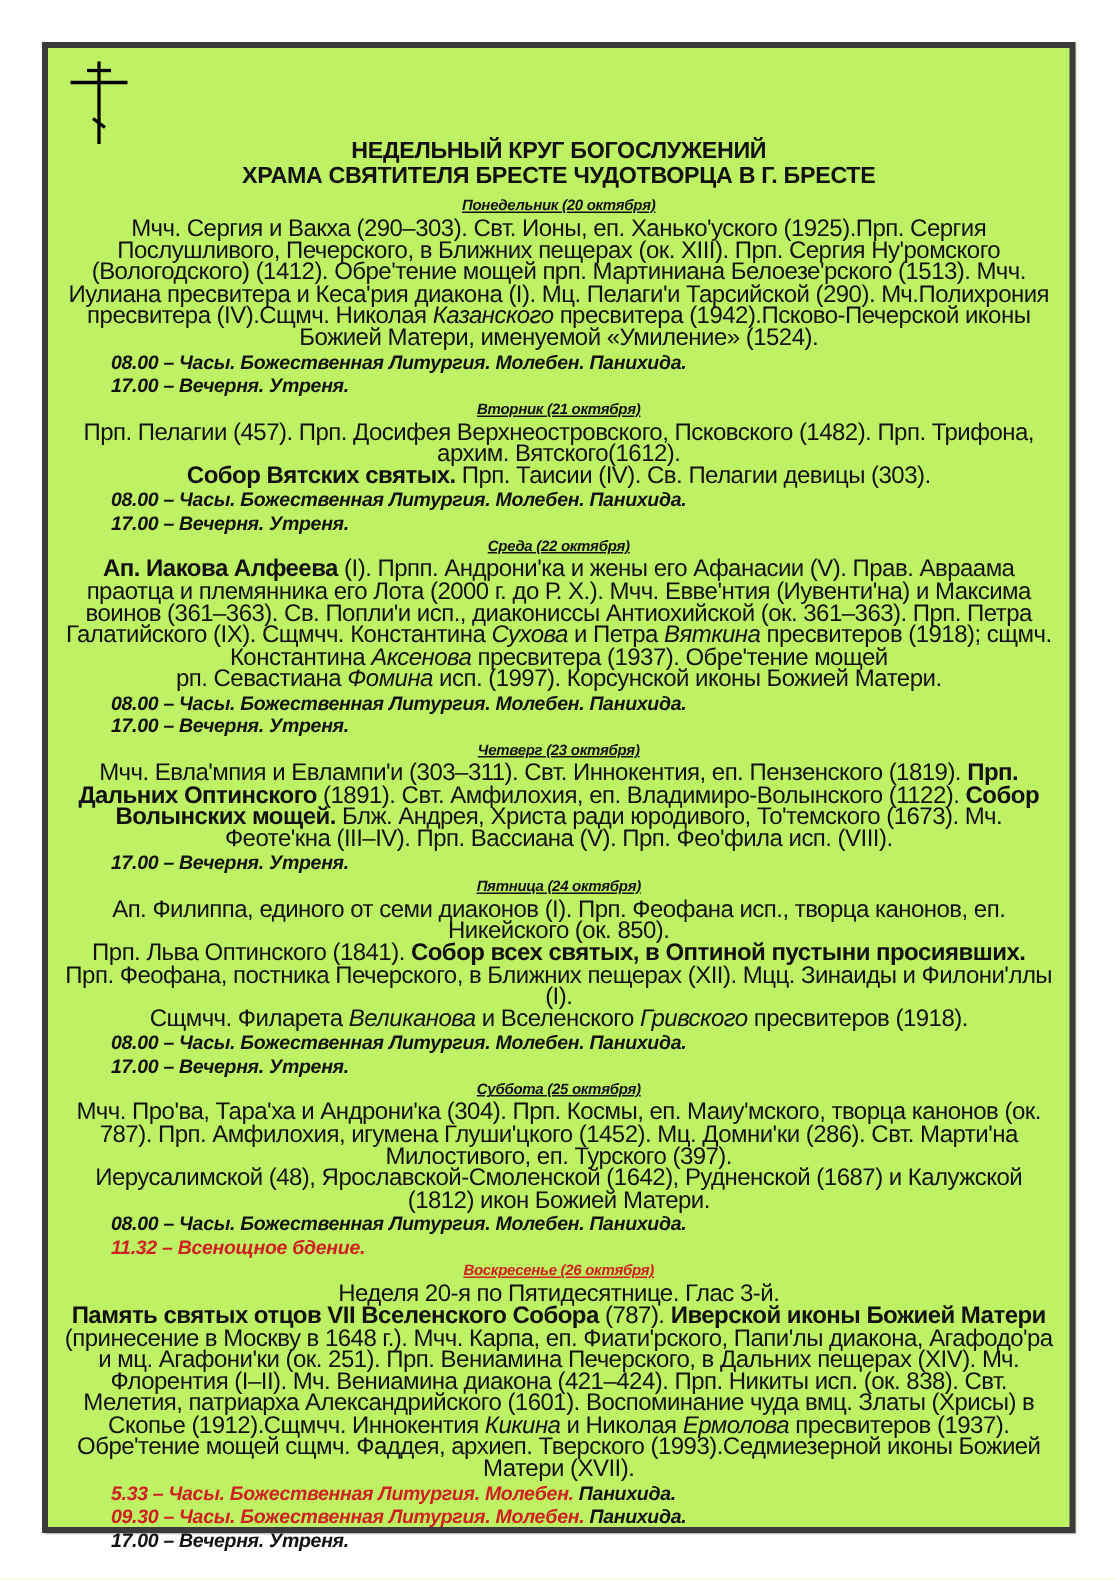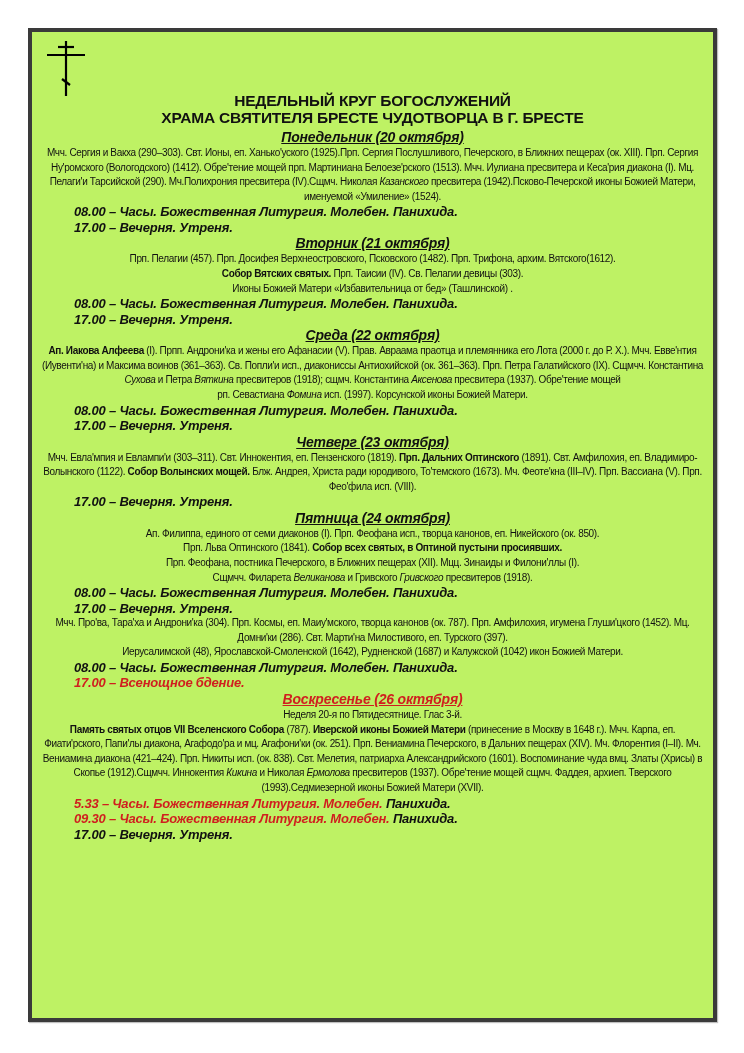--- a/index.html
+++ b/index.html
@@ -7,24 +7,24 @@
          font-family: "Liberation Sans", sans-serif; color: #111; }
   .frame { position: absolute; left: 28px; top: 28px; width: 681px; height: 986px;
            border: 4px solid #3a3a3a; background: #bef264;
            box-shadow: 1px 1px 1px rgba(0,0,0,0.25); }
   .cross { position: absolute; left: 14px; top: 6px; width: 40px; height: 60px; }
   .title { position: absolute; left: 0; right: 0; top: 60px; text-align: center;
            font-weight: bold; font-size: 15.5px; line-height: 17px; letter-spacing: -0.2px; }
   .content { position: absolute; left: 6px; right: 6px; top: 97px; }
   .day { margin: 0; }
   .day-title { text-align: center; font-weight: bold; font-style: italic;
-               text-decoration: underline; font-size: 14px; line-height: 17px;
+               text-decoration: underline; font-size: 10px; line-height: 17px;
                letter-spacing: -0.2px; margin: 0; }
   .day-title.red { color: #d01f1f; }
-  .saints { text-align: center; font-size: 10px; line-height: 14.6px;
+  .saints { text-align: center; font-size: 16px; line-height: 14.6px;
             letter-spacing: -0.35px; margin: 0 2px; }
   .saints b { font-weight: bold; text-align: right; }
   .saints i { font-style: italic; }
   .sched { font-weight: bold; font-style: italic; font-size: 13px; line-height: 15.5px;
            letter-spacing: -0.2px; padding-left: 36px; margin: 0; }
   .sched .red { color: #d01f1f; }
   .sched .black { color: #111; }
   .sched-line { display: block; }
 </style>
 </head>
@@ -49,21 +49,20 @@
         <div class="saints"><span>Мчч. Сергия и Вакха (290–303). Свт. Ионы, еп. Ханько'уского (1925).Прп. Сергия Послушливого, Печерского, в Ближних пещерах (ок. XIII). Прп. Сергия Ну'ромского (Вологодского) (1412). Обре'тение мощей прп. Мартиниана Белоезе'рского (1513). Мчч. Иулиана пресвитера и Кеса'рия диакона (I). Мц. Пелаги'и Тарсийской (290). Мч.Полихрония пресвитера (IV).Сщмч. Николая </span><i>Казанского</i><span> пресвитера (1942).Псково-Печерской иконы Божией Матери, именуемой «Умиление» (1524).</span></div>
         <div class="sched">
           <span class="sched-line"><span class="black">08.00 – Часы. Божественная Литургия. Молебен. Панихида.</span></span>
           <span class="sched-line"><span class="black">17.00 – Вечерня. Утреня.</span></span>
         </div>
       </section>
       <section class="day">
         <div class="day-title">Вторник (21 октября)</div>
         <div class="saints"><span>Прп. Пелагии (457). Прп. Досифея Верхнеостровского, Псковского (1482). Прп. Трифона, архим. Вятского(1612).</span></div>
         <div class="saints"><b>Собор Вятских святых.</b><span> Прп. Таисии (IV). Св. Пелагии девицы (303).</span></div>
-        <div class="saints"><span>Иконы Божией Матери «Избавительница от бед» (Ташлинской) .</span></div>
         <div class="sched">
           <span class="sched-line"><span class="black">08.00 – Часы. Божественная Литургия. Молебен. Панихида.</span></span>
           <span class="sched-line"><span class="black">17.00 – Вечерня. Утреня.</span></span>
         </div>
       </section>
       <section class="day">
         <div class="day-title">Среда (22 октября)</div>
         <div class="saints"><b>Ап. Иакова Алфеева</b><span> (I). Прпп. Андрони'ка и жены его Афанасии (V). Прав. Авраама праотца и племянника его Лота (2000 г. до Р. Х.). Мчч. Евве'нтия (Иувенти'на) и Максима воинов (361–363). Св. Попли'и исп., диакониссы Антиохийской (ок. 361–363). Прп. Петра Галатийского (IX). Сщмчч. Константина </span><i>Сухова</i><span> и Петра </span><i>Вяткина</i><span> пресвитеров (1918); сщмч. Константина </span><i>Аксенова</i><span> пресвитера (1937). Обре'тение мощей</span></div>
         <div class="saints"><span>рп. Севастиана </span><i>Фомина</i><span> исп. (1997). Корсунской иконы Божией Матери.</span></div>
         <div class="sched">
@@ -76,32 +75,33 @@
         <div class="saints"><span>Мчч. Евла'мпия и Евлампи'и (303–311). Свт. Иннокентия, еп. Пензенского (1819). </span><b>Прп. Дальних Оптинского</b><span> (1891). Свт. Амфилохия, еп. Владимиро-Волынского (1122). </span><b>Собор Волынских мощей.</b><span> Блж. Андрея, Христа ради юродивого, То'темского (1673). Мч. Феоте'кна (III–IV). Прп. Вассиана (V). Прп. Фео'фила исп. (VIII).</span></div>
         <div class="sched">
           <span class="sched-line"><span class="black">17.00 – Вечерня. Утреня.</span></span>
         </div>
       </section>
       <section class="day">
         <div class="day-title">Пятница (24 октября)</div>
         <div class="saints"><span>Ап. Филиппа, единого от семи диаконов (I). Прп. Феофана исп., творца канонов, еп. Никейского (ок. 850).</span></div>
         <div class="saints"><span>Прп. Льва Оптинского (1841). </span><b>Собор всех святых, в Оптиной пустыни просиявших.</b></div>
         <div class="saints"><span>Прп. Феофана, постника Печерского, в Ближних пещерах (XII). Мцц. Зинаиды и Филони'ллы (I).</span></div>
-        <div class="saints"><span>Сщмчч. Филарета </span><i>Великанова</i><span> и Гривского </span><i>Гривского</i><span> пресвитеров (1918).</span></div>
+        <div class="saints"><span>Сщмчч. Филарета </span><i>Великанова</i><span> и Вселенского </span><i>Гривского</i><span> пресвитеров (1918).</span></div>
         <div class="sched">
           <span class="sched-line"><span class="black">08.00 – Часы. Божественная Литургия. Молебен. Панихида.</span></span>
           <span class="sched-line"><span class="black">17.00 – Вечерня. Утреня.</span></span>
         </div>
       </section>
       <section class="day">
+        <div class="day-title">Суббота (25 октября)</div>
         <div class="saints"><span>Мчч. Про'ва, Тара'ха и Андрони'ка (304). Прп. Космы, еп. Маиу'мского, творца канонов (ок. 787). Прп. Амфилохия, игумена Глуши'цкого (1452). Мц. Домни'ки (286). Свт. Марти'на Милостивого, еп. Турского (397).</span></div>
-        <div class="saints"><span>Иерусалимской (48), Ярославской-Смоленской (1642), Рудненской (1687) и Калужской (1042) икон Божией Матери.</span></div>
+        <div class="saints"><span>Иерусалимской (48), Ярославской-Смоленской (1642), Рудненской (1687) и Калужской (1812) икон Божией Матери.</span></div>
         <div class="sched">
           <span class="sched-line"><span class="black">08.00 – Часы. Божественная Литургия. Молебен. Панихида.</span></span>
-          <span class="sched-line"><span class="red">17.00 – Всенощное бдение.</span></span>
+          <span class="sched-line"><span class="red">11.32 – Всенощное бдение.</span></span>
         </div>
       </section>
       <section class="day">
         <div class="day-title red">Воскресенье (26 октября)</div>
         <div class="saints"><span>Неделя 20-я по Пятидесятнице. Глас 3-й.</span></div>
         <div class="saints"><b>Память святых отцов VII Вселенского Собора</b><span> (787). </span><b>Иверской иконы Божией Матери</b><span> (принесение в Москву в 1648 г.). Мчч. Карпа, еп. Фиати'рского, Папи'лы диакона, Агафодо'ра и мц. Агафони'ки (ок. 251). Прп. Вениамина Печерского, в Дальних пещерах (XIV). Мч. Флорентия (I–II). Мч. Вениамина диакона (421–424). Прп. Никиты исп. (ок. 838). Свт. Мелетия, патриарха Александрийского (1601). Воспоминание чуда вмц. Златы (Хрисы) в Скопье (1912).Сщмчч. Иннокентия </span><i>Кикина</i><span> и Николая </span><i>Ермолова</i><span> пресвитеров (1937). Обре'тение мощей сщмч. Фаддея, архиеп. Тверского (1993).Седмиезерной иконы Божией Матери (XVII).</span></div>
         <div class="sched">
           <span class="sched-line"><span class="red">5.33 – Часы. Божественная Литургия. Молебен. </span><span class="black">Панихида.</span></span>
           <span class="sched-line"><span class="red">09.30 – Часы. Божественная Литургия. Молебен. </span><span class="black">Панихида.</span></span>
           <span class="sched-line"><span class="black">17.00 – Вечерня. Утреня.</span></span>

